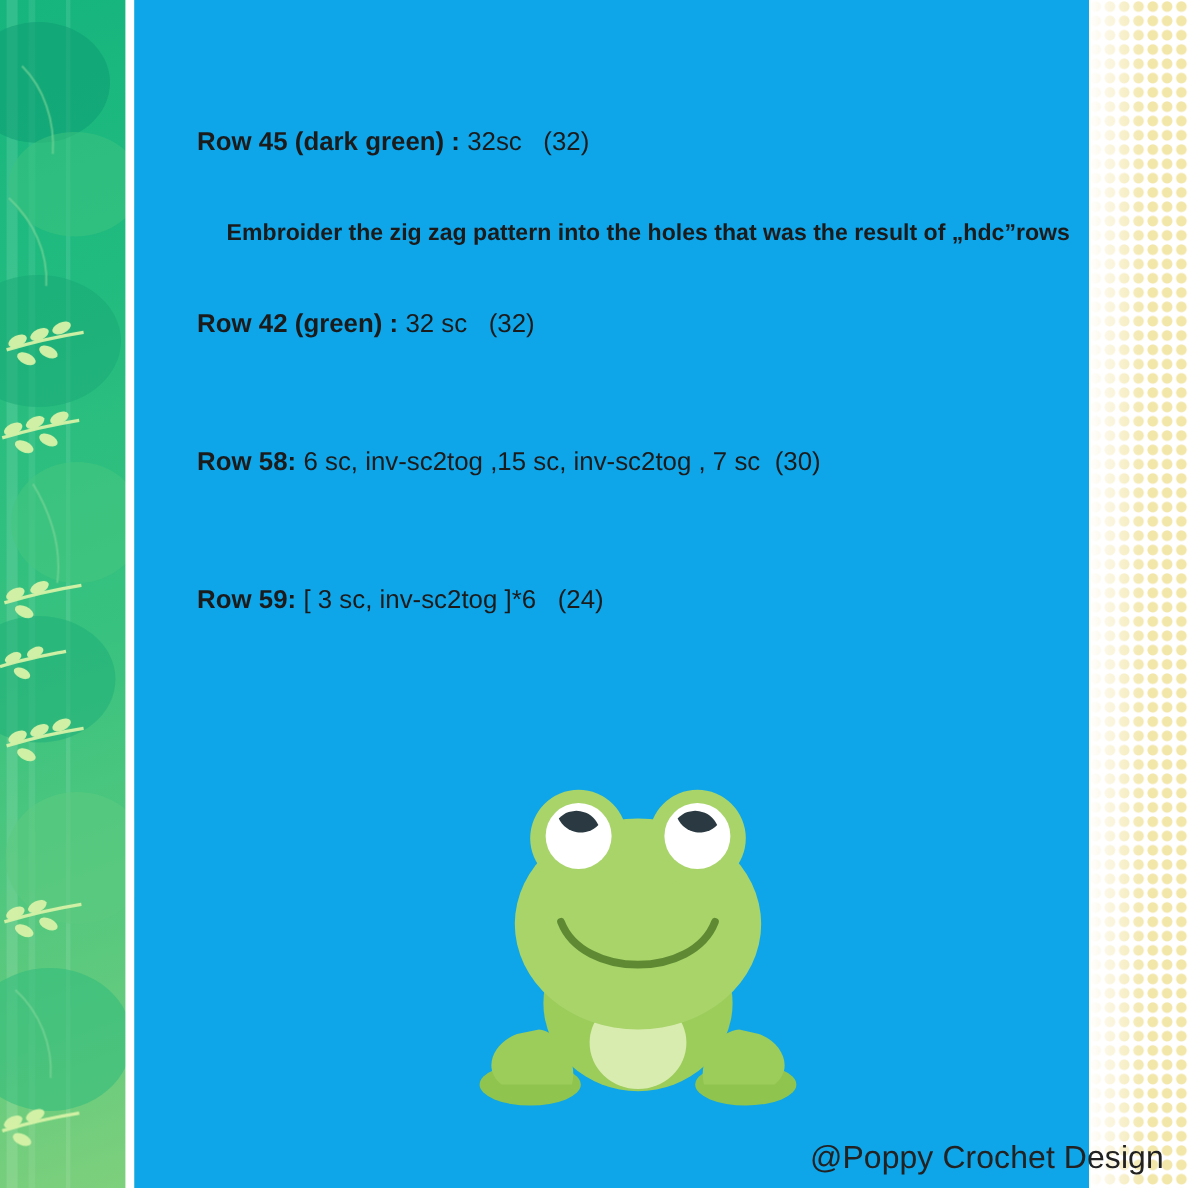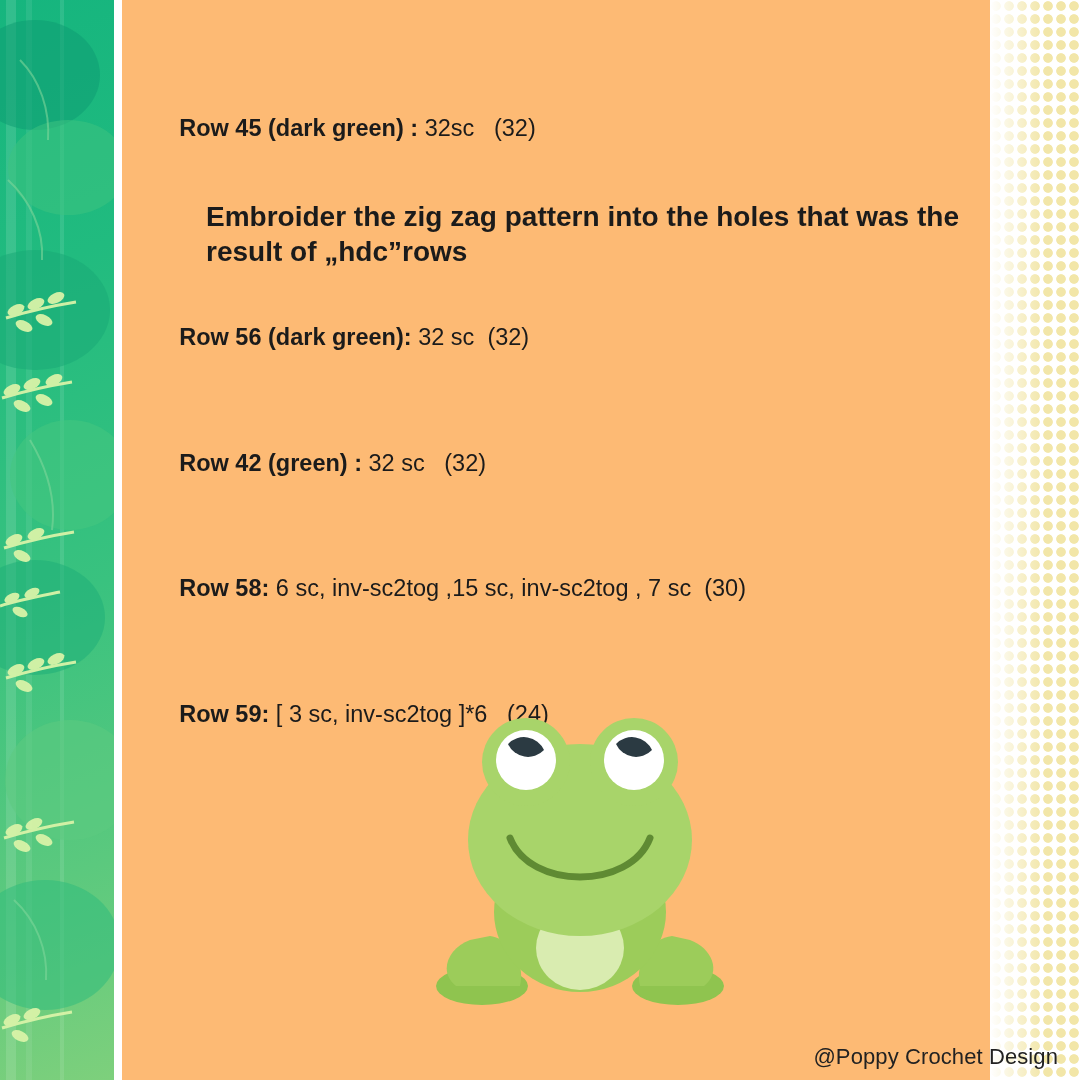--- a/index.html
+++ b/index.html
@@ -10,21 +10,21 @@
     width: 1080px;
     height: 1080px;
     background: #ffffff;
     font-family: "Liberation Sans", sans-serif;
     overflow: hidden;
   }
   .page {
     position: relative;
     width: 1080px;
     height: 1080px;
-    background: #fdba74;
+    background: #0ea5e9;
     overflow: hidden;
   }
 
   
   .left-band {
     position: absolute;
     left: 0; top: 0;
     width: 122px;
     height: 1080px;
     background: linear-gradient(160deg, #16b57e 0%, #21bb7f 25%, #39c27f 55%, #5bc97e 80%, #7ed07c 100%);
@@ -82,42 +82,42 @@
     white-space: pre-wrap;
   }
   .row-line .lbl {
     font-weight: bold;
   }
   .row-line .val {
     font-weight: normal;
   }
   .note {
     margin: 8px 0 6px 66px;
-    font-size: 28px;
+    font-size: 21px;
     font-weight: bold;
     line-height: 1.25;
     color: #1b1b1b;
     max-width: 790px;
   }
 
   
   .frog-wrap {
     position: absolute;
     left: 430px;
     top: 700px;
     width: 300px;
     height: 320px;
   }
 
   
   .credit {
     position: absolute;
     right: 22px;
     bottom: 10px;
-    font-size: 22px;
+    font-size: 29px;
     color: #222222;
     letter-spacing: 0.1px;
     font-family: "Liberation Sans", sans-serif;
   }
 </style>
 </head>
 <body>
 
 <div class="page">
 
@@ -200,23 +200,20 @@
 
   <div class="content">
 
     <div class="row-line">
       <span class="lbl">Row 45 (dark green) :</span><span class="val"> 32sc   (32)</span>
     </div>
 
     <div class="note">Embroider the zig zag pattern into the holes that was the result of „hdc”rows</div>
 
     <div class="row-line">
-      <span class="lbl">Row 56 (dark green):</span><span class="val"> 32 sc  (32)</span>
-    </div>
-    <div class="row-line">
       <span class="lbl">Row 42 (green) :</span><span class="val"> 32 sc   (32)</span>
     </div>
     <div class="row-line">
       <span class="lbl">Row 58:</span><span class="val"> 6 sc, inv-sc2tog ,15 sc, inv-sc2tog , 7 sc  (30)</span>
     </div>
     <div class="row-line">
       <span class="lbl">Row 59:</span><span class="val"> [ 3 sc, inv-sc2tog ]*6   (24)</span>
     </div>
 
   </div>

